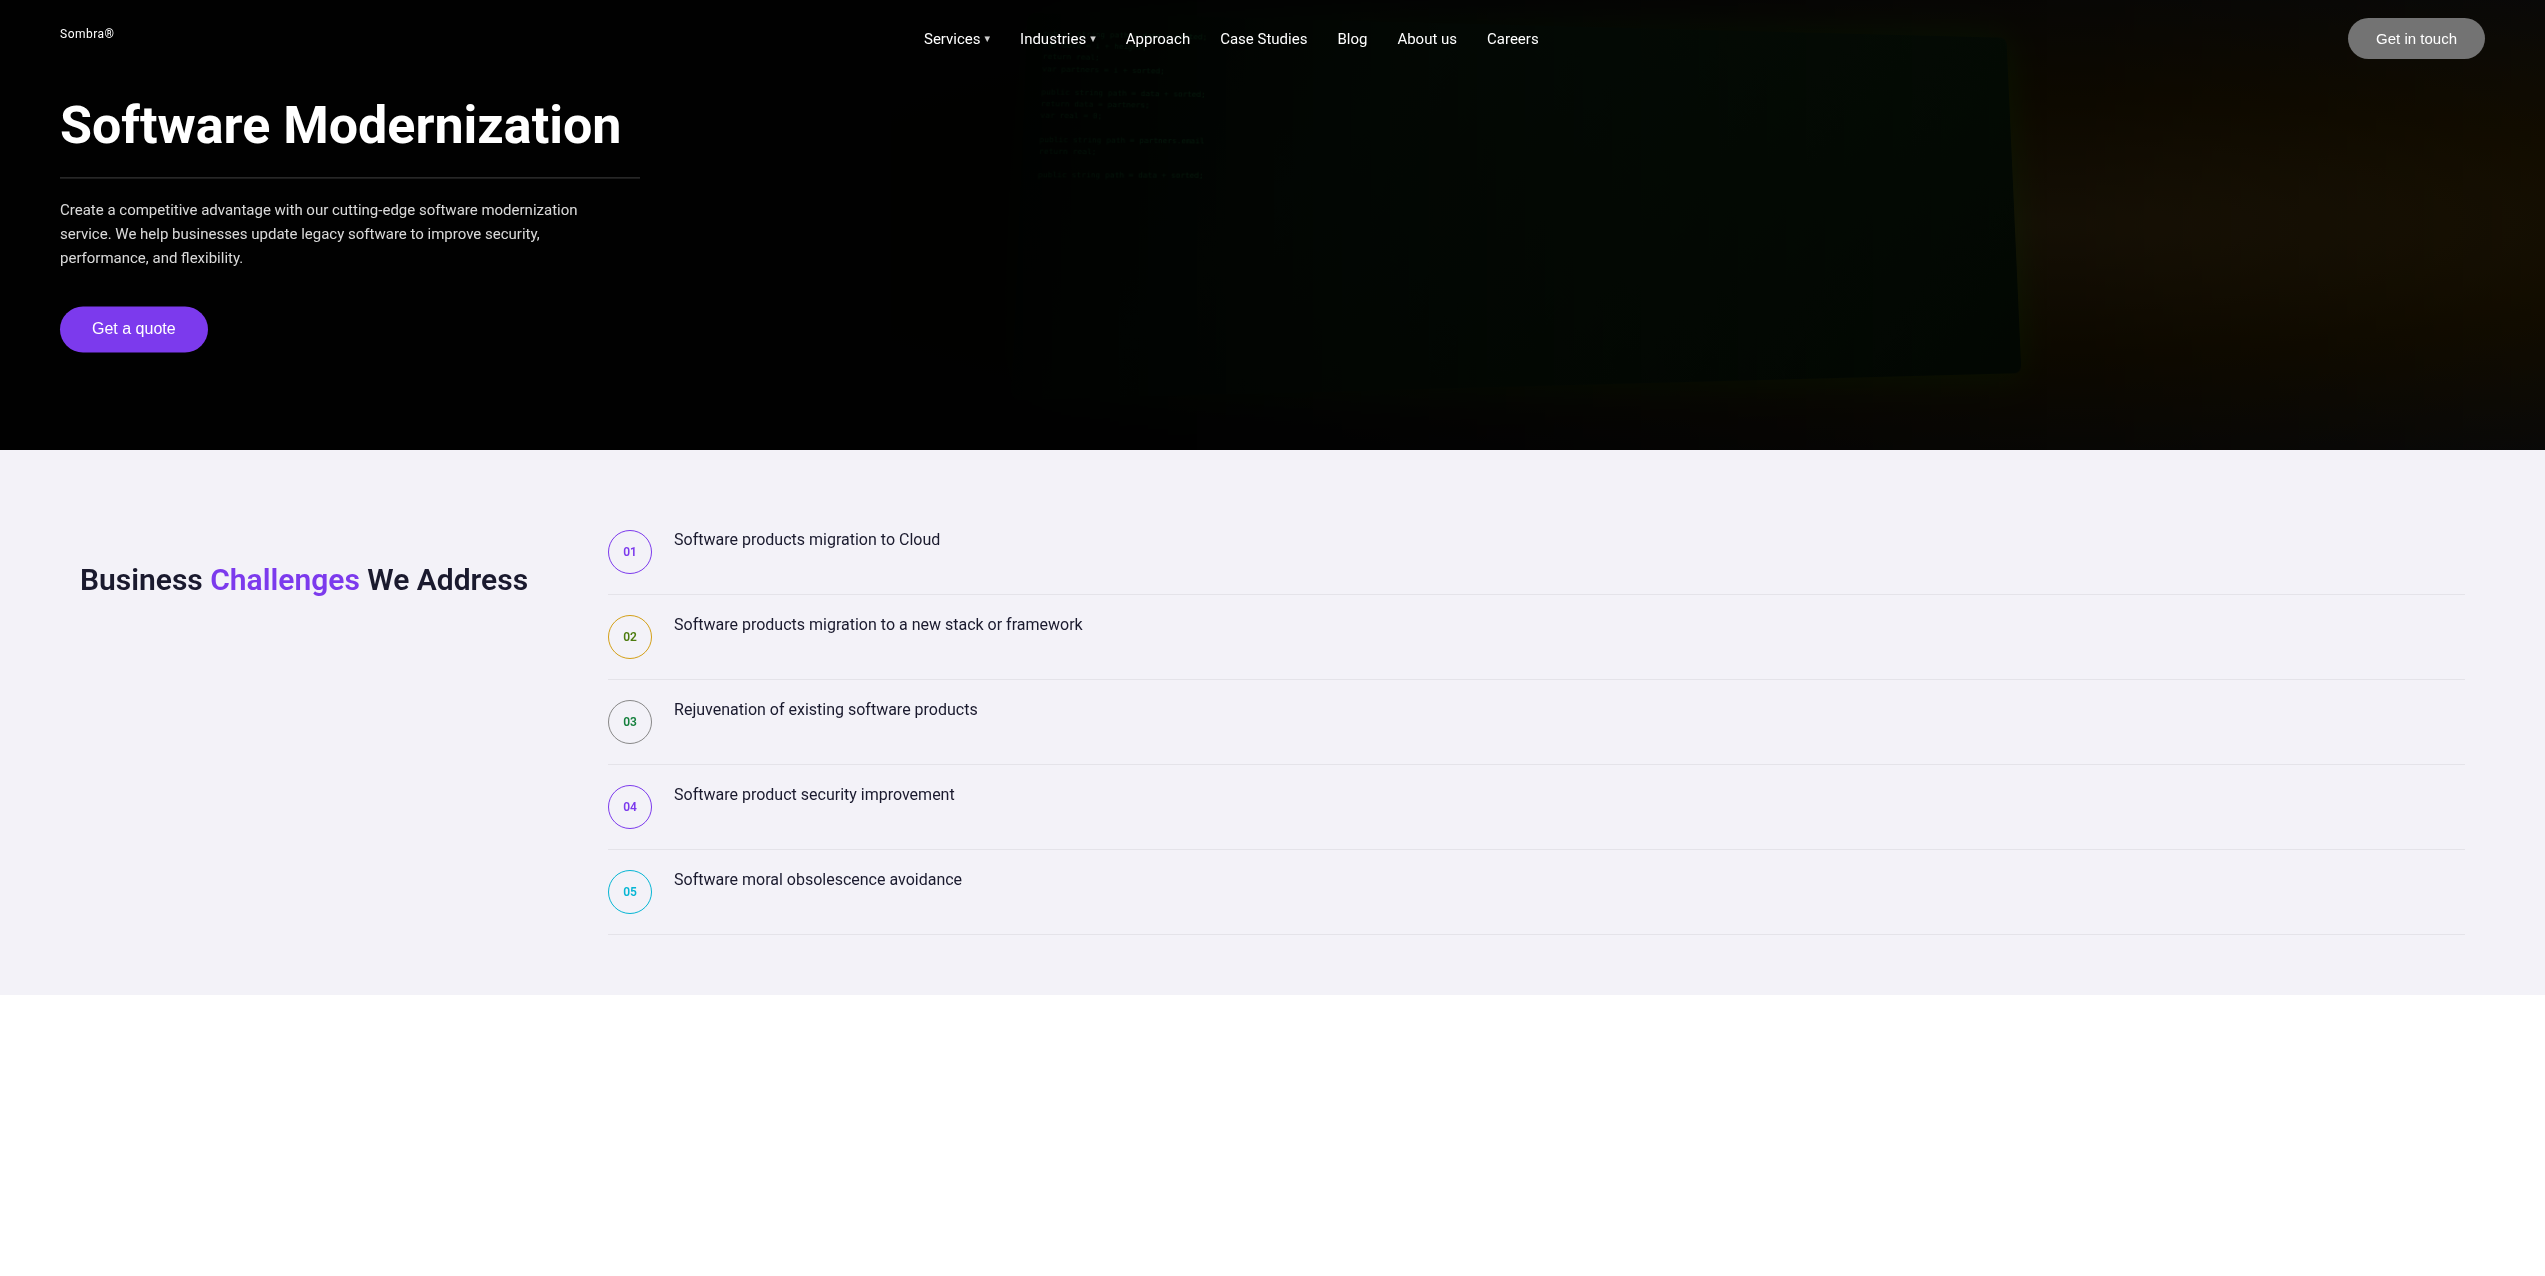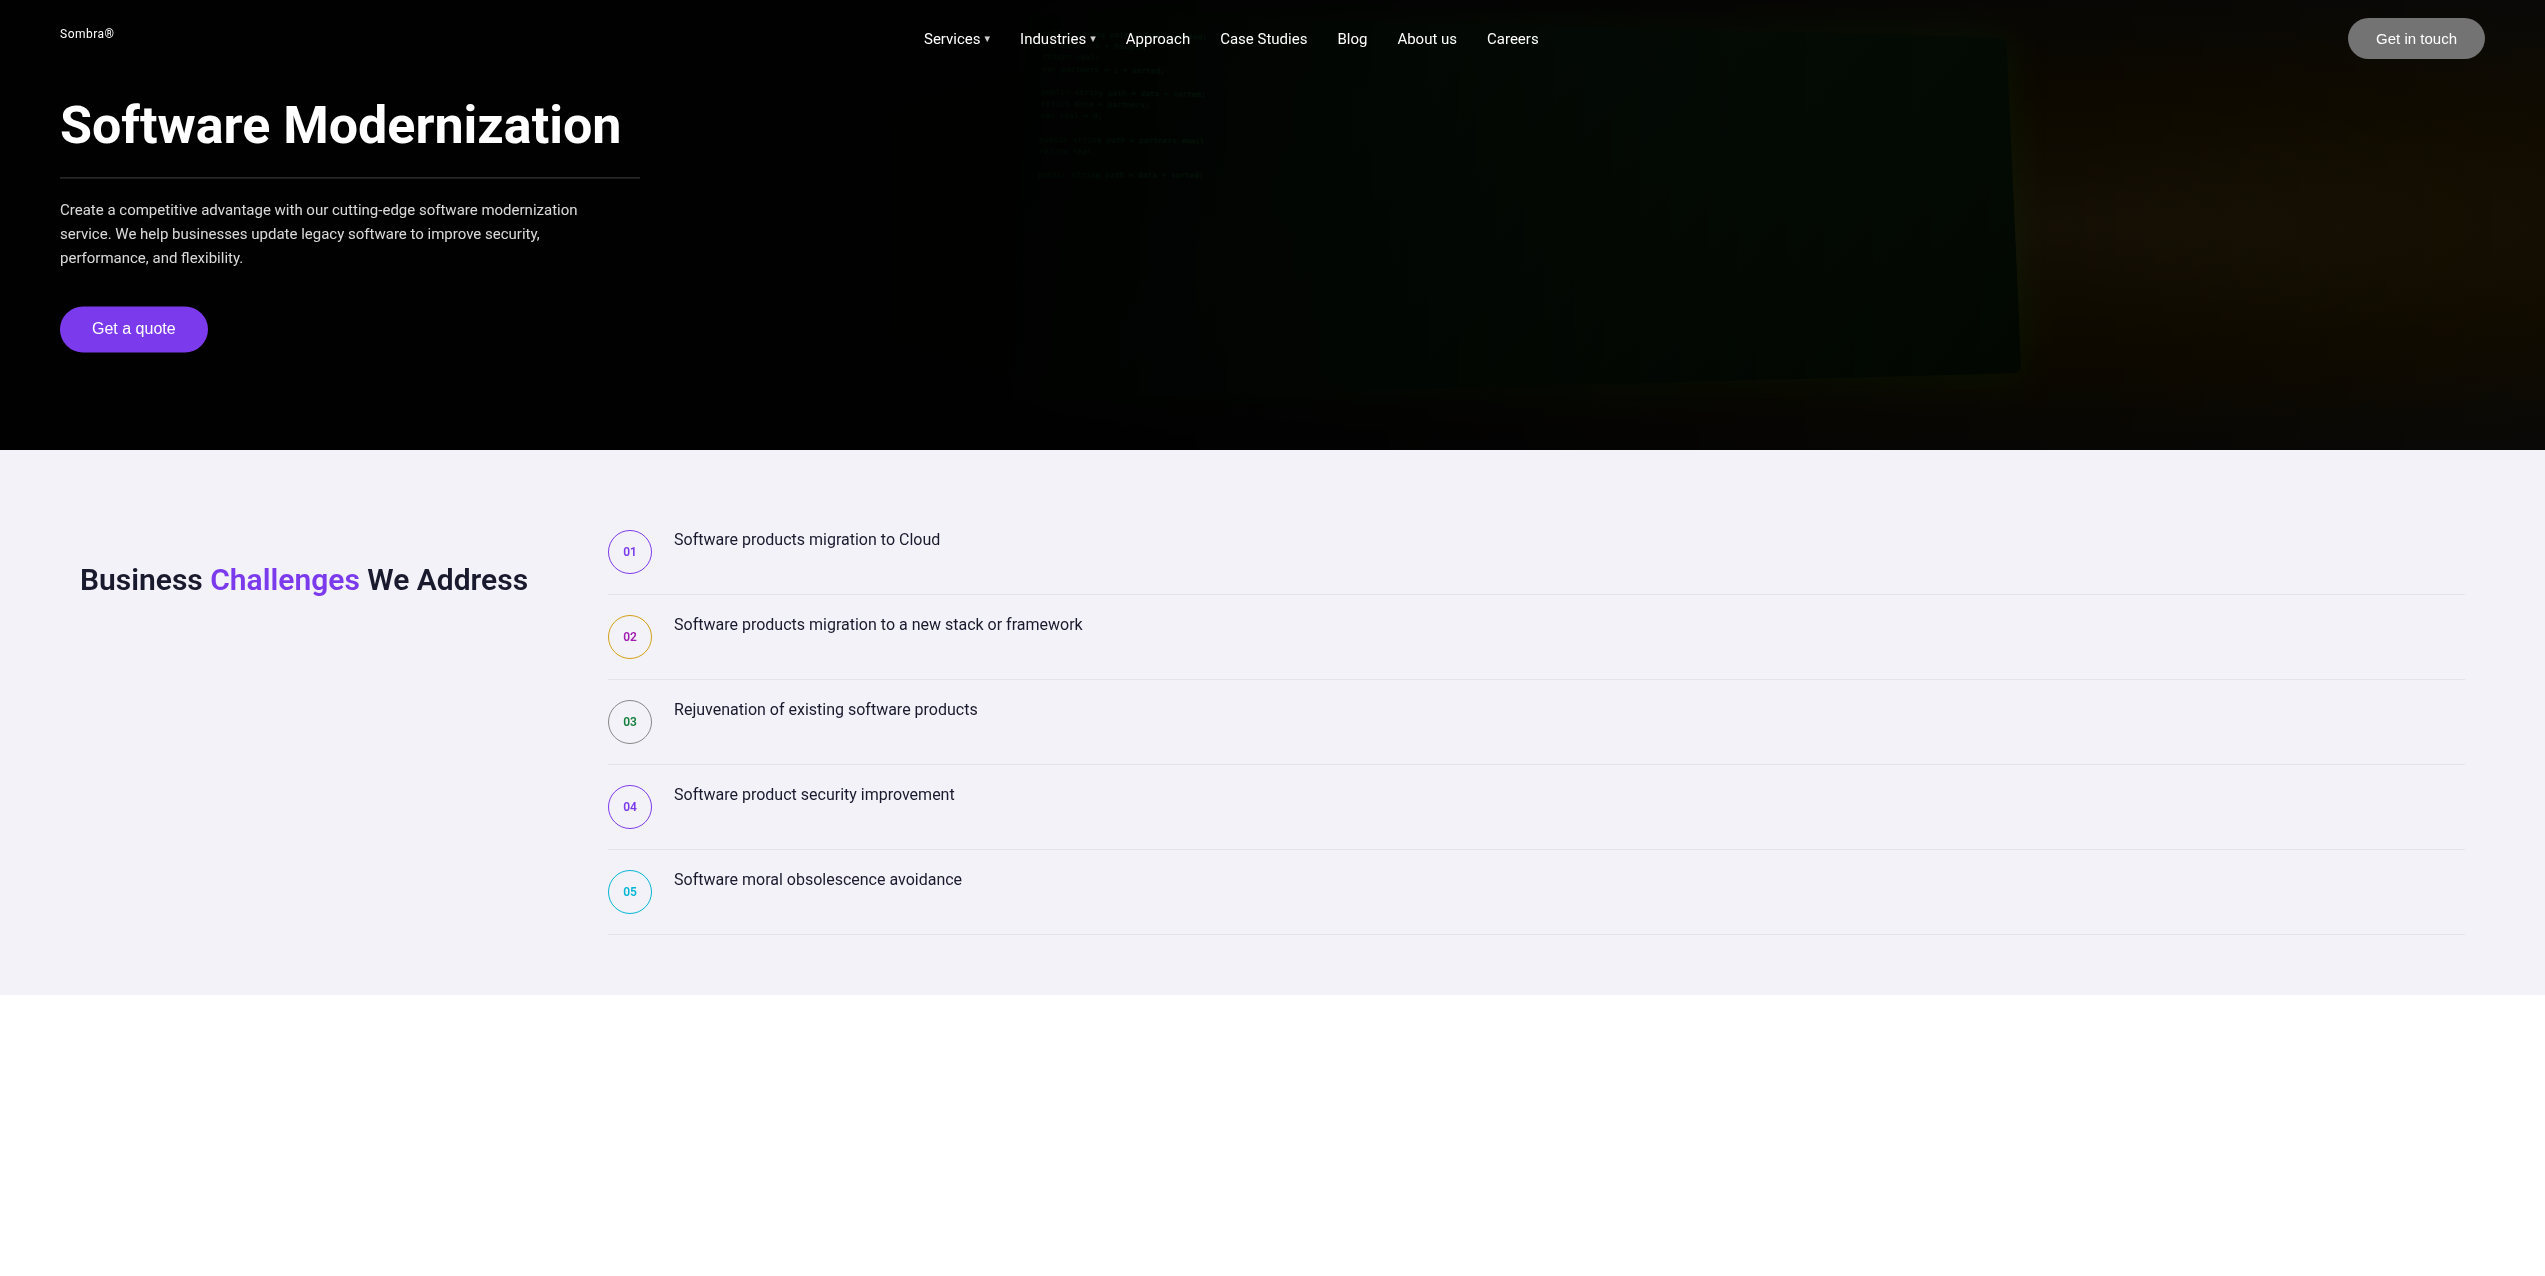--- a/index.html
+++ b/index.html
@@ -220,21 +220,21 @@
       display: flex;
       align-items: center;
       justify-content: center;
       font-size: 12px;
       font-weight: 600;
       flex-shrink: 0;
       border: 1.5px solid;
     }
 
     .badge-01 { border-color: #7c3aed; color: #7c3aed; background: transparent; }
-    .badge-02 { border-color: #d4a017; color: #a21caf; background: transparent; }
+    .badge-02 { border-color: #d4a017; color: #4d7c0f; background: transparent; }
     .badge-03 { border-color: #888; color: #15803d; background: transparent; }
     .badge-04 { border-color: #7c3aed; color: #7c3aed; background: transparent; }
     .badge-05 { border-color: #06b6d4; color: #06b6d4; background: transparent; }
 
     .service-label {
       font-size: 16px;
       color: #1a1a2e;
       font-weight: 400;
     }
   </style>

